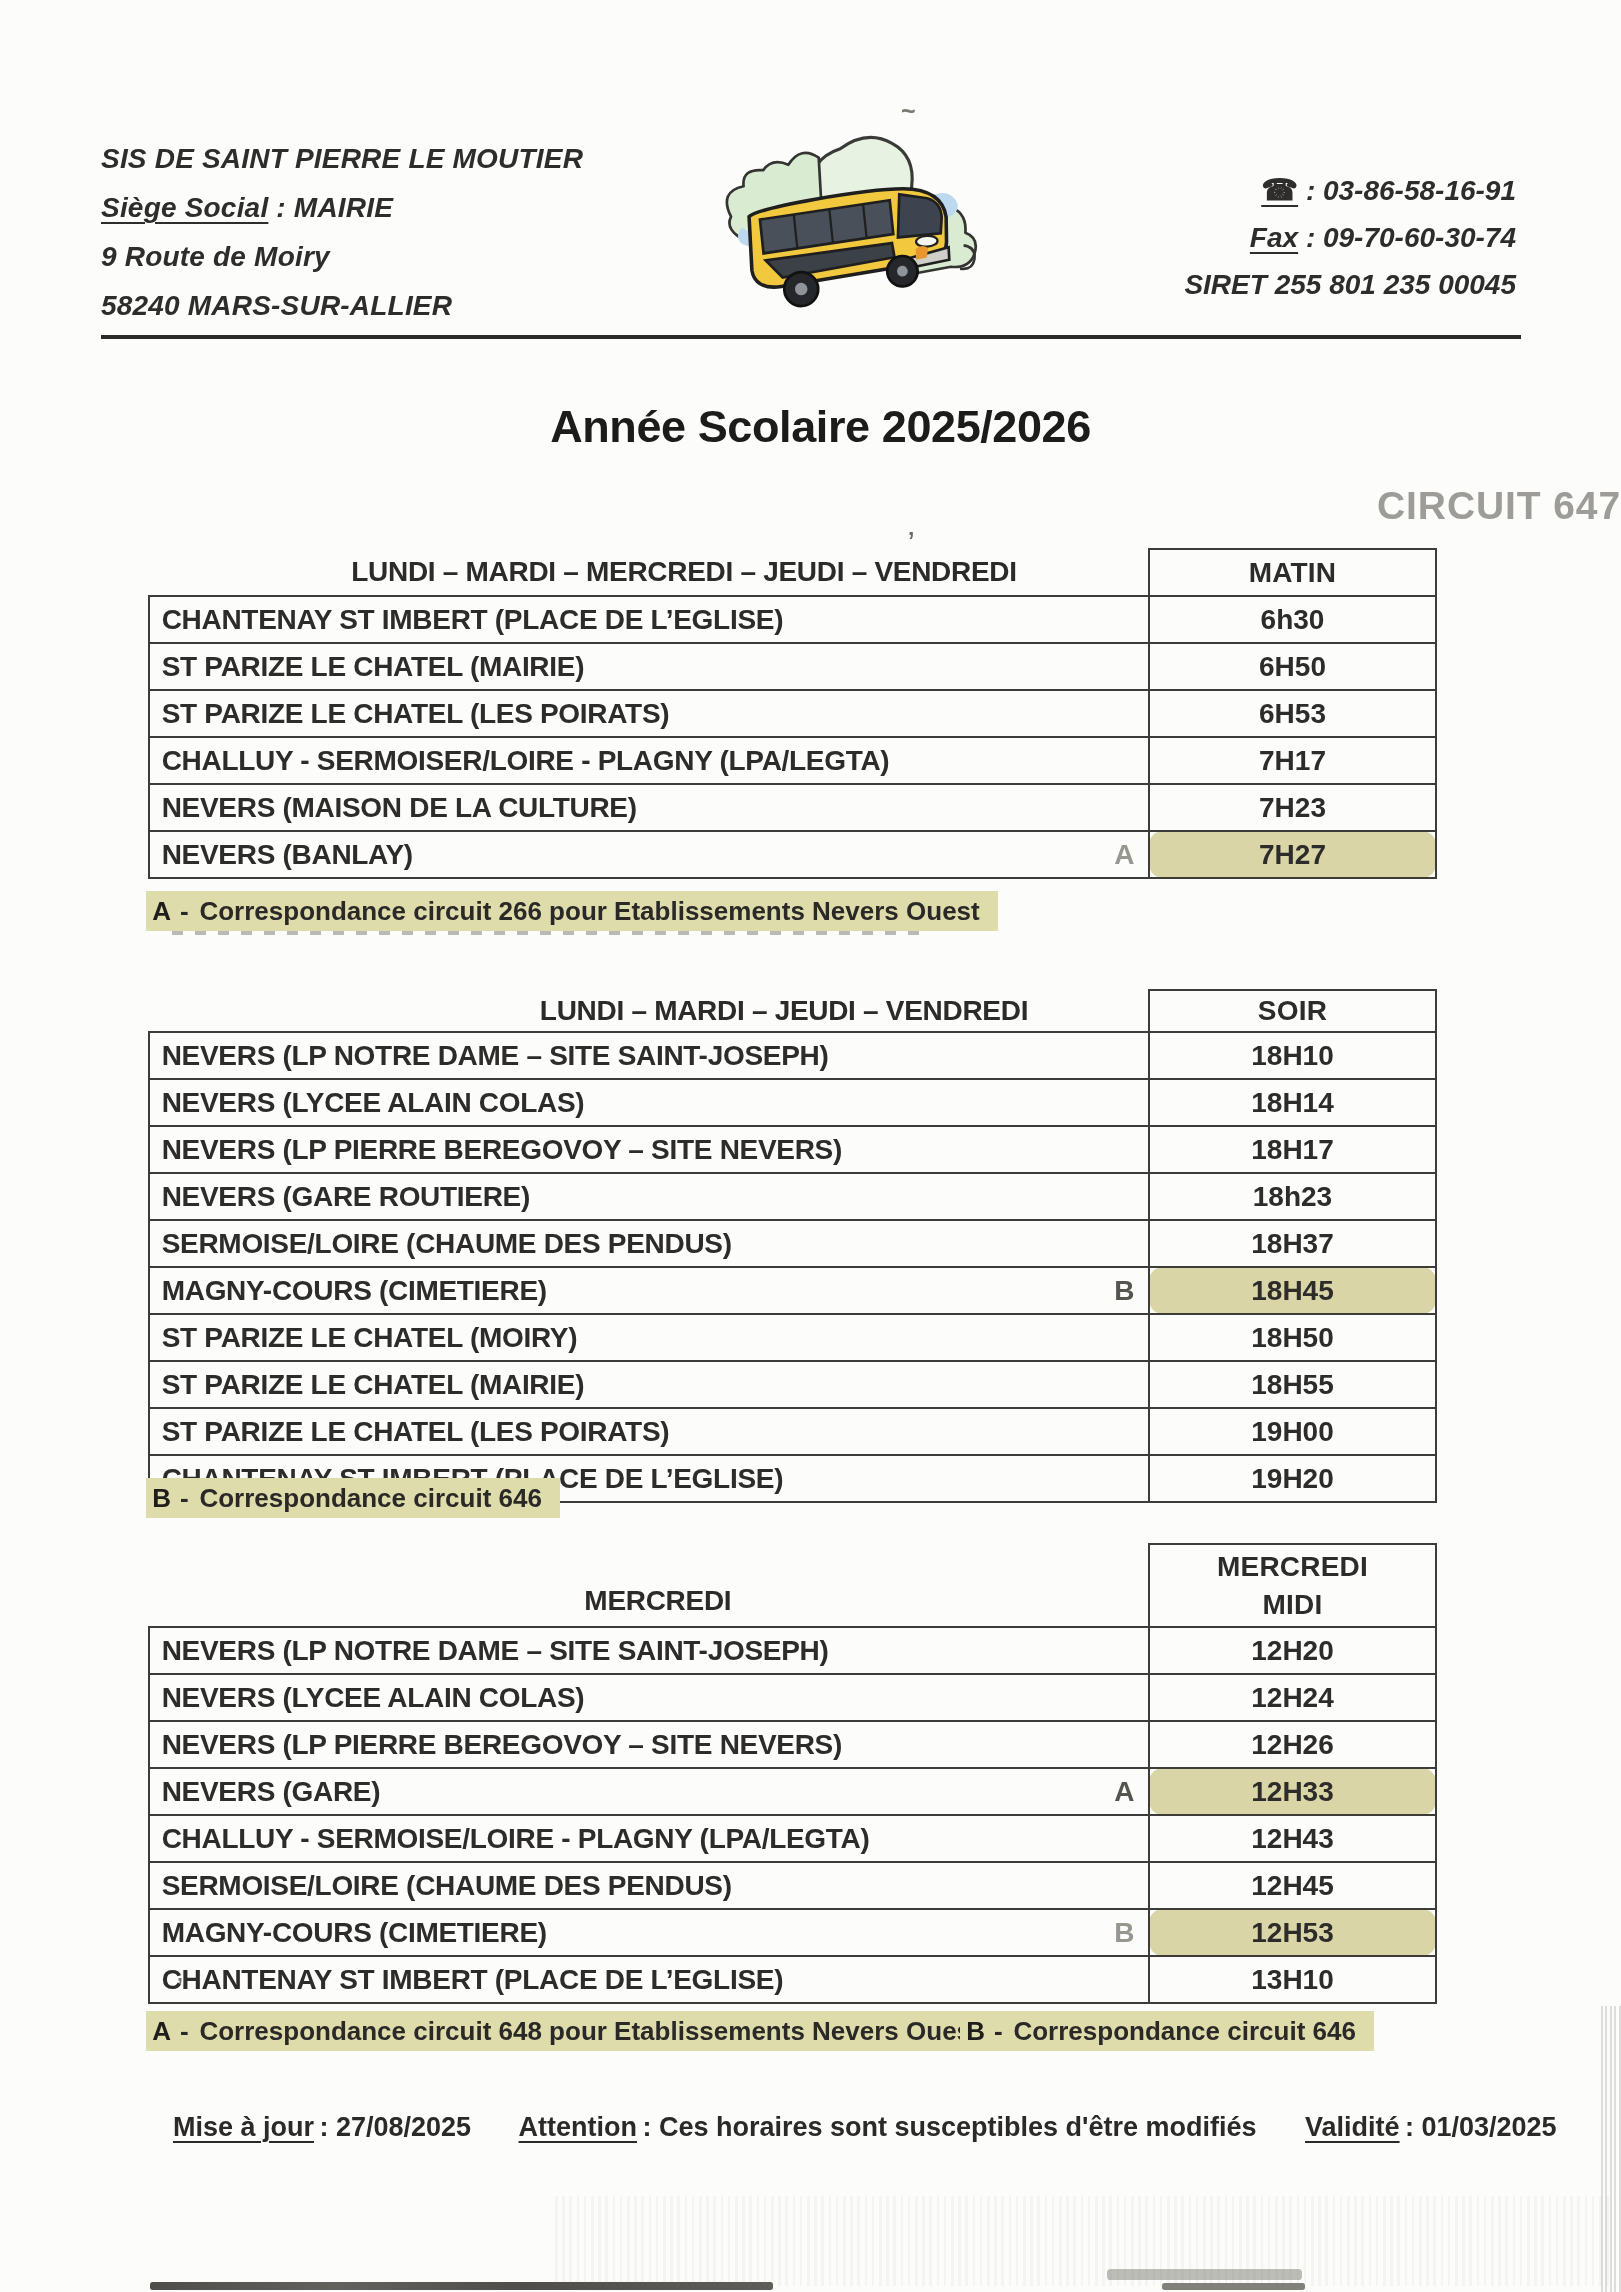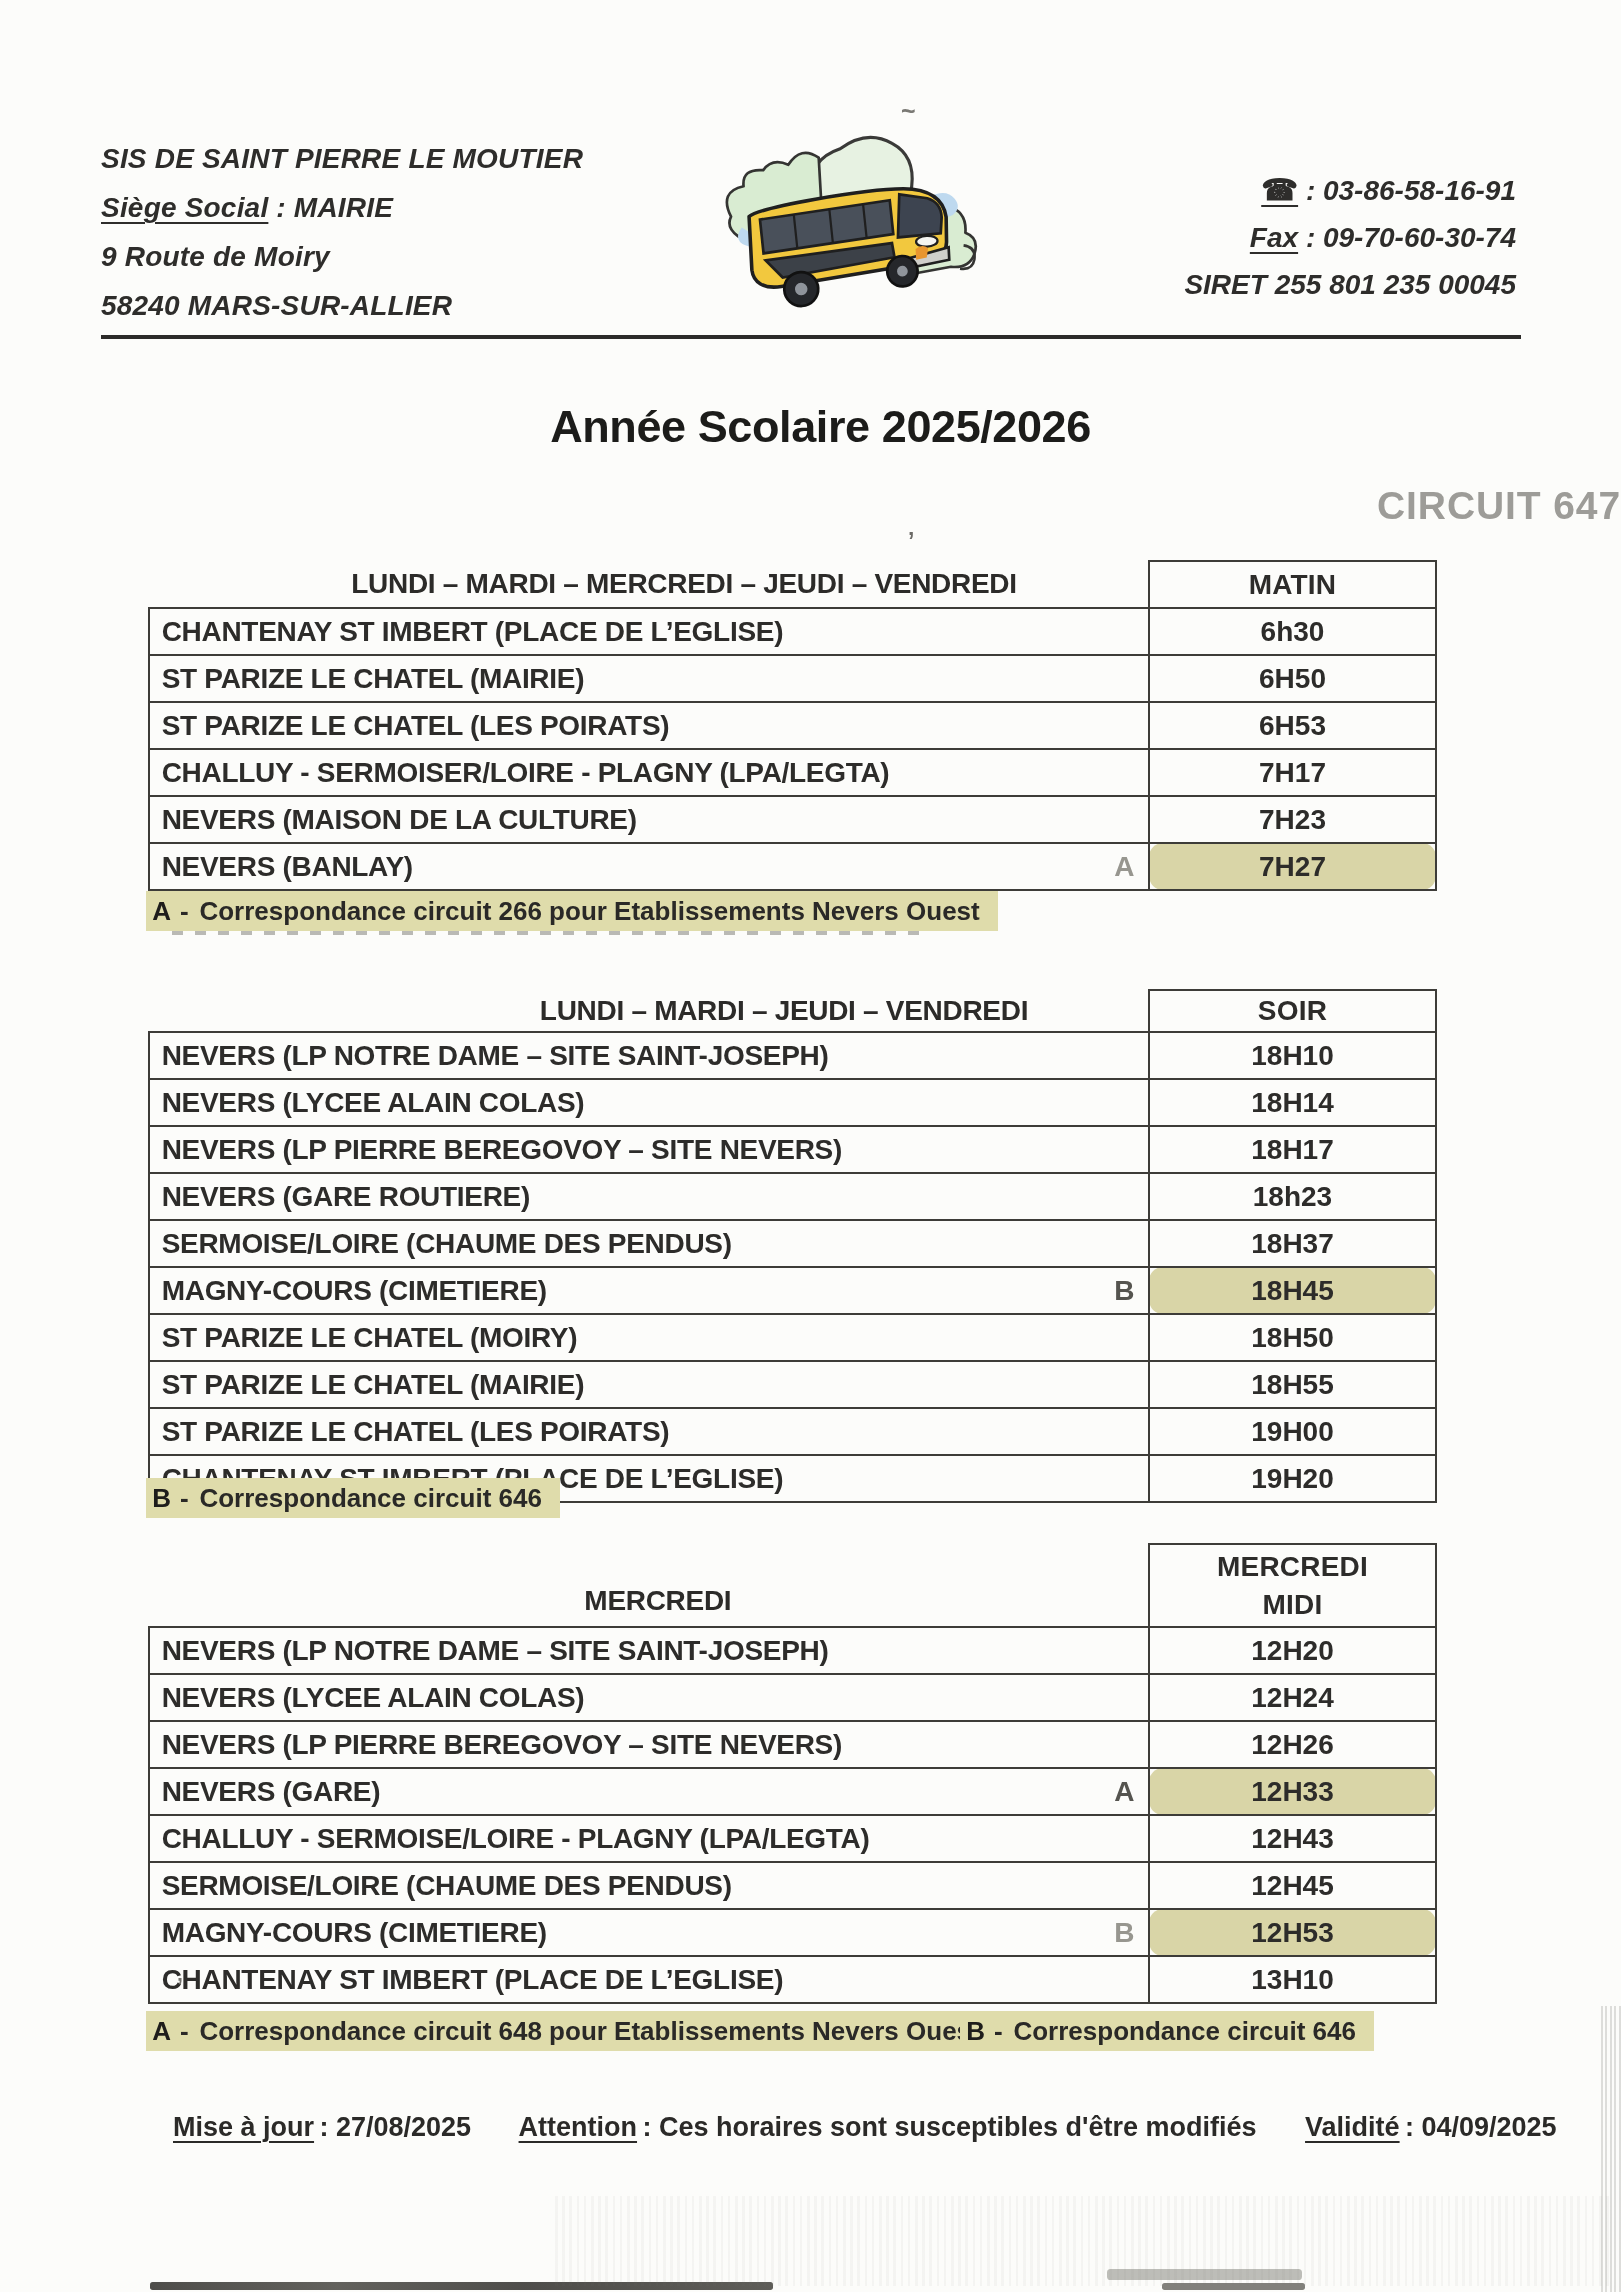--- a/index.html
+++ b/index.html
@@ -34,21 +34,21 @@
   .time-head .th-line{line-height:38px;}
   table.sched tbody td{border:2.2px solid var(--border,#3d3c38);height:43px;vertical-align:middle;}
   td.stop-cell{display:table-cell;}
   .stop-inner{display:flex;justify-content:space-between;align-items:center;}
   .stop-name{padding-left:10.7px;letter-spacing:-0.3px;white-space:nowrap;}
   .marker{padding-right:12.5px;font-size:28px;}
   .tone-light{color:#97968f;}
   .tone-dark{color:#55544f;}
   td.time-cell{text-align:center;}
   td.time-cell.hl{background:var(--hl,#d9d5a7);border-radius:14px;}
-  #table-0{top:560px;} #table-0 thead tr{height:47px;} #table-0 .day-head{padding-left:72px;}
+  #table-0{top:548px;} #table-0 thead tr{height:47px;} #table-0 .day-head{padding-left:72px;}
   #table-1{top:989px;} #table-1 thead tr{height:41px;} #table-1 .day-head{padding-left:272px;}
   #table-2{top:1543px;} #table-2 thead tr{height:83px;}
   #table-2 .day-head{padding-left:19.7px;vertical-align:bottom;padding-bottom:9px;}
   
   .note{position:absolute;display:inline-flex;align-items:center;height:40px;
     background:var(--notebg,#dfdcab);font-weight:700;font-size:26px;color:#2a2927;
     padding:0 18px 0 6.3px;white-space:nowrap;}
   .note .nl{color:#1e1d1b;}
   .note .nd{margin:0 10.7px 0 9px;}
   #note-a1{left:146px;top:891px;}
@@ -431,21 +431,21 @@
   </div>
   <div class="note" id="note-b2">
     <span class="nl">B</span>
     <span class="nd">-</span>
     <span>Correspondance circuit 646</span>
   </div>
 
   <div class="footer">
     <span class="seg"><u>Mise à jour</u><span class="val">: 27/08/2025</span></span>
     <span class="seg"><u>Attention</u><span class="val">: Ces horaires sont susceptibles d'être modifiés</span></span>
-    <span><u>Validité</u><span class="val">: 04/09/2025</span></span>
+    <span><u>Validité</u><span class="val">: 01/03/2025</span></span>
   </div>
 
   <div class="art art-tilde">~</div>
   <div class="art art-tick">’</div>
   <div class="art art-dot">’</div>
   <div class="art art-strip1"></div>
   <div class="art art-strip2"></div>
   <div class="art art-strip3"></div>
   <div class="art art-rstreaks"></div>
   <div class="art art-bstreaks"></div>

